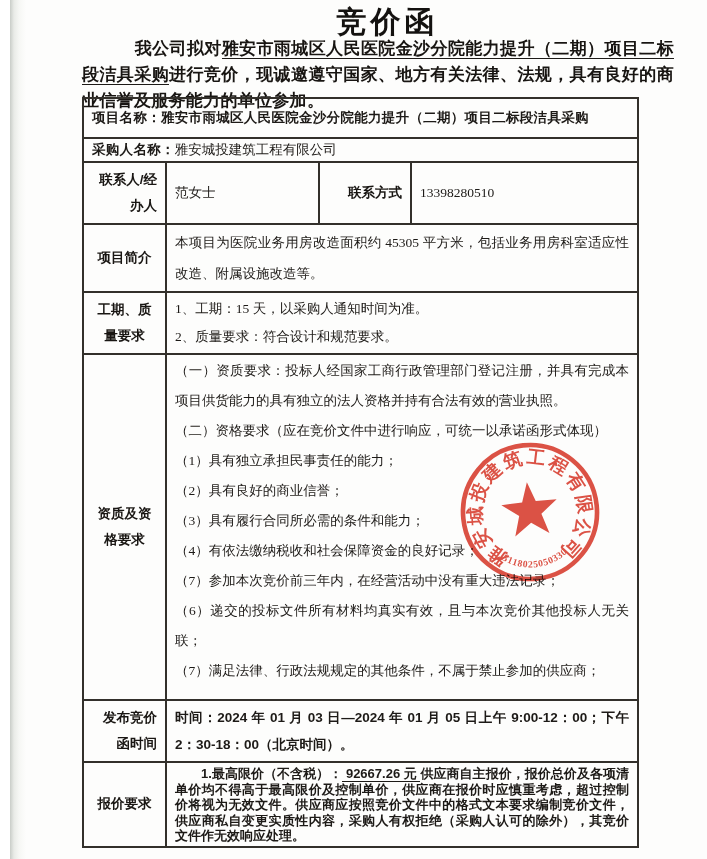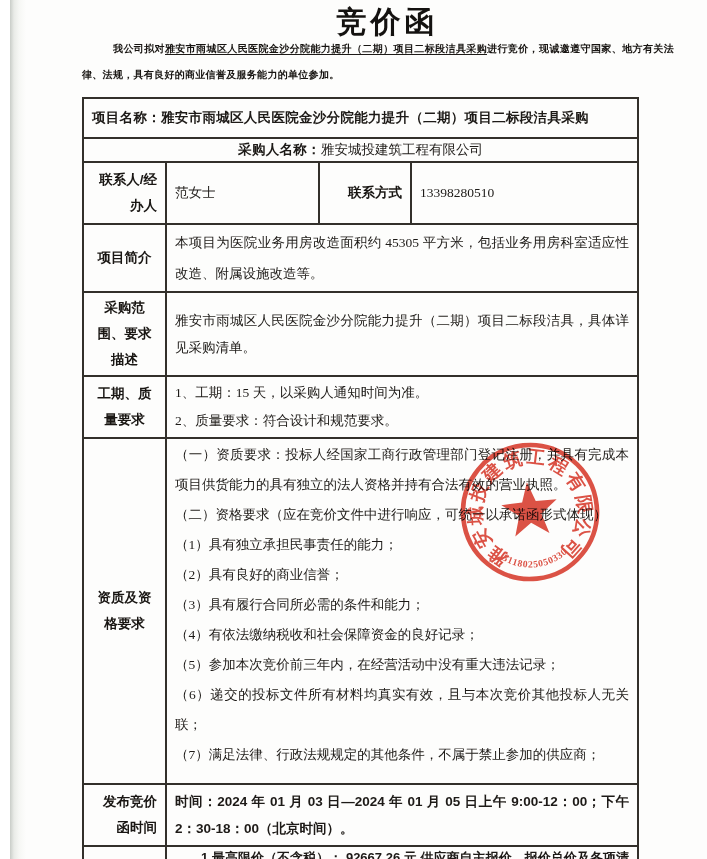--- a/index.html
+++ b/index.html
@@ -11,38 +11,38 @@
     margin-left:10px;
   }
   .title{
     position:absolute;top:2px;left:0;width:707px;margin:0;
     padding-left:48px;box-sizing:border-box;
     text-align:center;font-size:30px;font-weight:bold;letter-spacing:4px;
     color:#141210;
   }
   .intro{
     position:absolute;top:36px;left:72px;width:592px;margin:0;
-    font-size:10px;font-weight:bold;line-height:26px;letter-spacing:.3px;
+    font-size:17px;font-weight:bold;line-height:26px;letter-spacing:.3px;
     text-indent:3.1em;text-align:justify;color:#181512;
   }
   .u{border-bottom:1.5px solid #1d1a17;}
   table.grid{
     position:absolute;left:72px;top:97px;width:555px;
     border-collapse:collapse;table-layout:fixed;
   }
   table.grid td,table.grid th{
     border:2px solid #33302b;padding:2px 8px;vertical-align:middle;
     font-size:13.5px;overflow:hidden;box-sizing:border-box;
   }
   th.hdr{font-weight:bold;text-align:center;color:#191613;line-height:26px;padding:2px 5px;}
   th.hdr.left{text-align:right;}
   .lbl{font-weight:bold;letter-spacing:.3px;}
   .val-bold{font-weight:bold;letter-spacing:.3px;}
   .val-serif{font-family:"Liberation Serif","DejaVu Serif",serif;font-weight:normal;font-size:13.5px;}
-  .r1{height:40px;} .r2{height:20px;text-align:center;} .r3{height:62px;} .r4{height:63px;}
+  .r1{height:40px;} .r2{height:20px;} .r3{height:62px;} .r4{height:63px;}
   .r5{height:56px;} .r6{height:62px;} .r7{height:303px;} .r8{height:62px;} .r9{height:79px;}
   td.body-cell{
     font-family:"Liberation Serif","DejaVu Serif",serif;
     font-size:13px;line-height:30px;text-align:justify;letter-spacing:0;
   }
   td.body-cell p{margin:0;}
   .r4 td.body-cell{line-height:31px;}
   .r5 td.body-cell{line-height:27px;}
   .r6 td.body-cell{line-height:28px;}
   .r7 td.body-cell{vertical-align:middle;padding-top:1px;padding-bottom:13px;}
@@ -83,41 +83,37 @@
       <tr class="r3">
         <th class="hdr left">联系人/经办人</th>
         <td class="val-serif">范女士</td>
         <th class="hdr left">联系方式</th>
         <td class="val-serif">13398280510</td>
       </tr>
       <tr class="r4">
         <th class="hdr">项目简介</th>
         <td class="body-cell" colspan="3">本项目为医院业务用房改造面积约 45305 平方米，包括业务用房科室适应性改造、附属设施改造等。</td>
       </tr>
-      <tr class="r5">
-        <th class="hdr">采购范围、要求描述</th>
-        <td class="body-cell" colspan="3">雅安市雨城区人民医院金沙分院能力提升（二期）项目二标段洁具，具体详见采购清单。</td>
-      </tr>
       <tr class="r6">
         <th class="hdr">工期、质量要求</th>
         <td class="body-cell" colspan="3">
             <p>1、工期：15 天，以采购人通知时间为准。</p>
             <p>2、质量要求：符合设计和规范要求。</p>
           </td>
       </tr>
       <tr class="r7">
         <th class="hdr">资质及资格要求</th>
         <td class="body-cell" colspan="3">
             <p>（一）资质要求：投标人经国家工商行政管理部门登记注册，并具有完成本项目供货能力的具有独立的法人资格并持有合法有效的营业执照。</p>
             <p>（二）资格要求（应在竞价文件中进行响应，可统一以承诺函形式体现）</p>
             <p>（1）具有独立承担民事责任的能力；</p>
             <p>（2）具有良好的商业信誉；</p>
             <p>（3）具有履行合同所必需的条件和能力；</p>
             <p>（4）有依法缴纳税收和社会保障资金的良好记录；</p>
-            <p>（5）参加本次竞价前三年内，在经营活动中没有重大违法记录；</p>
+            <p>（7）参加本次竞价前三年内，在经营活动中没有重大违法记录；</p>
             <p>（6）递交的投标文件所有材料均真实有效，且与本次竞价其他投标人无关联；</p>
             <p>（7）满足法律、行政法规规定的其他条件，不属于禁止参加的供应商；</p>
           </td>
       </tr>
       <tr class="r8">
         <th class="hdr left">发布竞价函时间</th>
         <td class="bold-cell" colspan="3">时间：2024 年 01 月 03 日—2024 年 01 月 05 日上午 9:00-12：00；下午 2：30-18：00（北京时间）。</td>
       </tr>
       <tr class="r9">
         <th class="hdr">报价要求</th>

